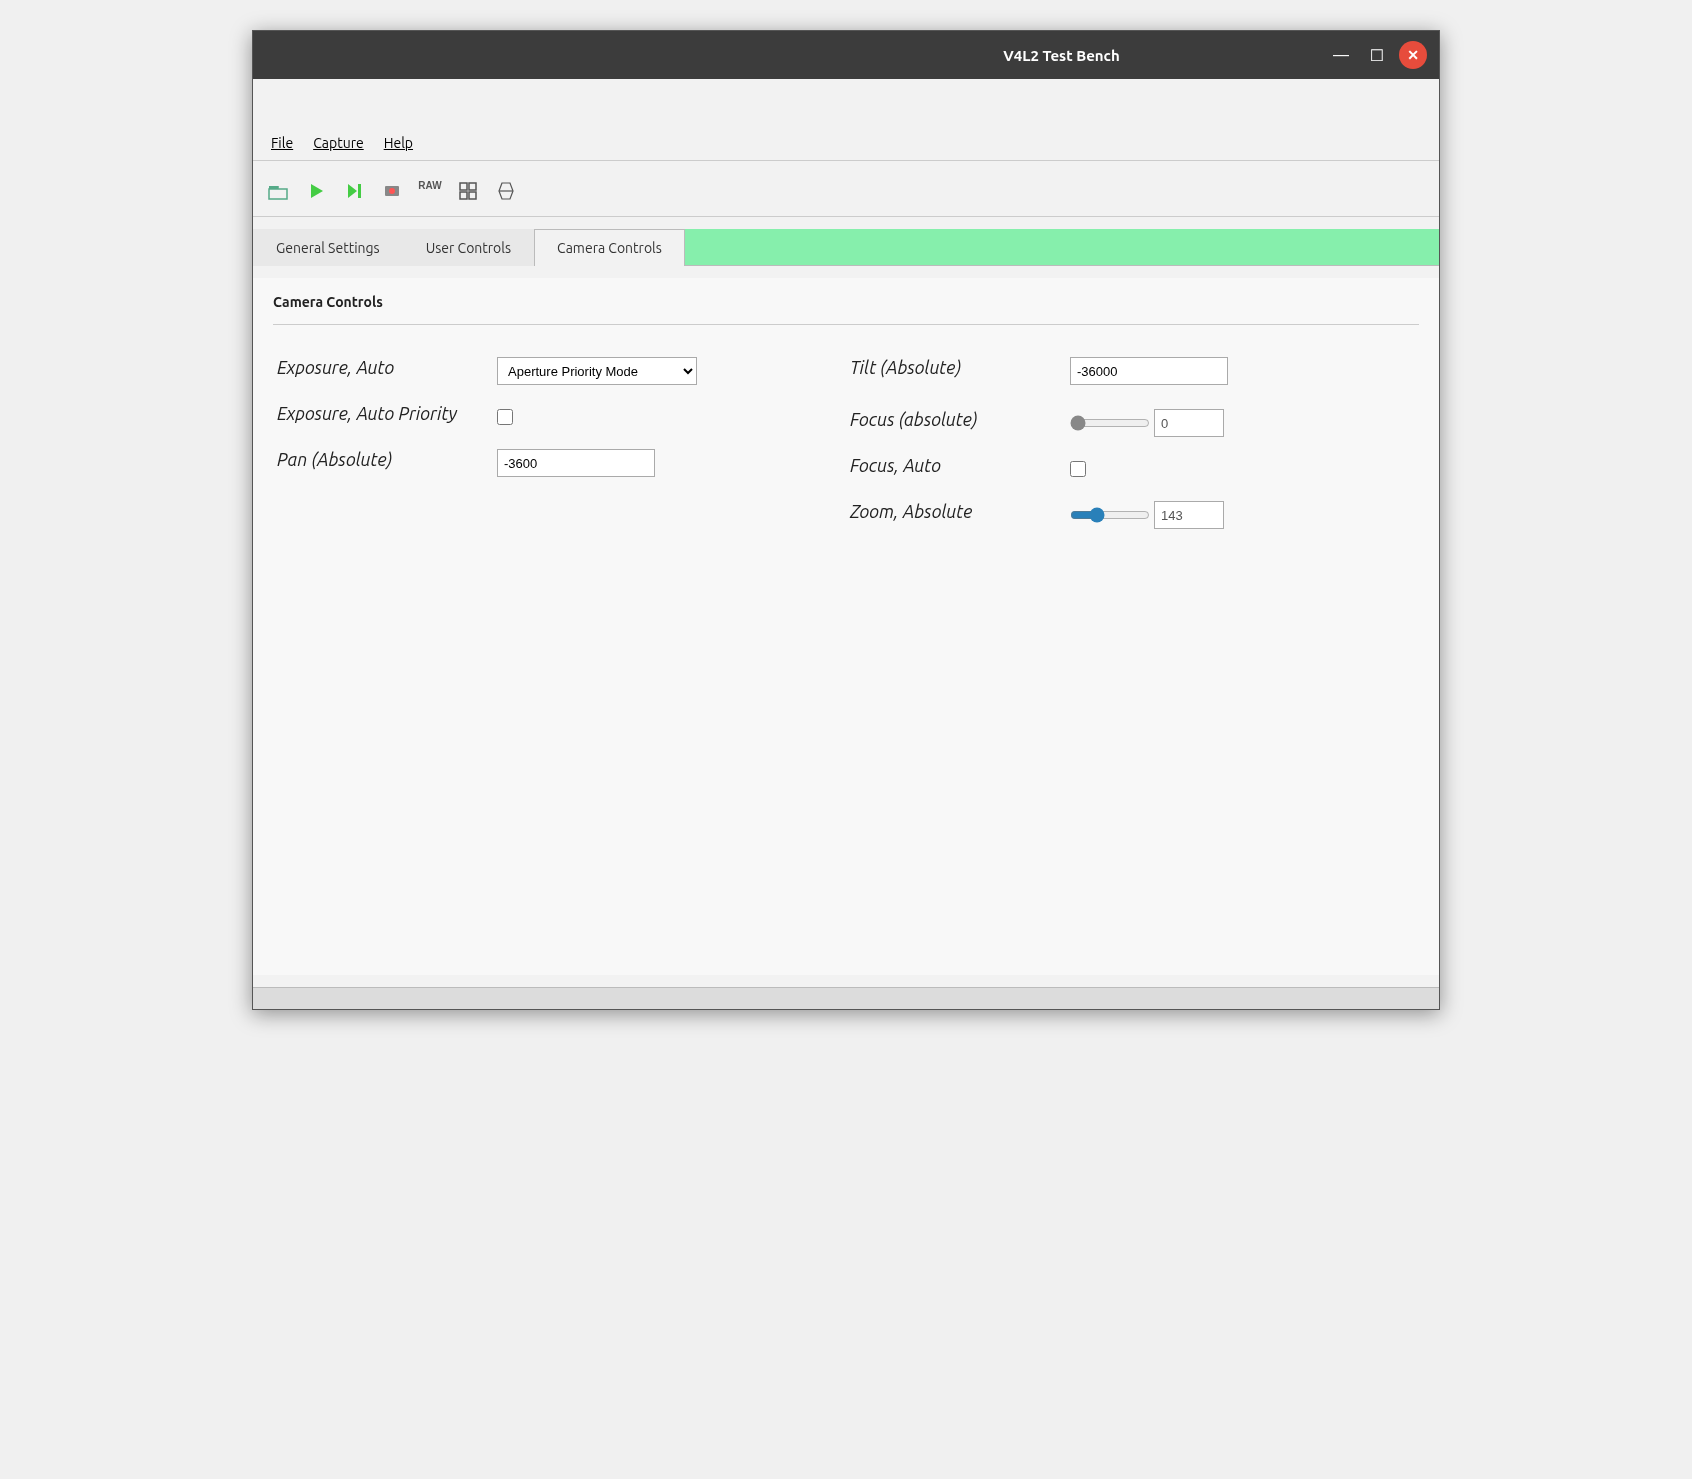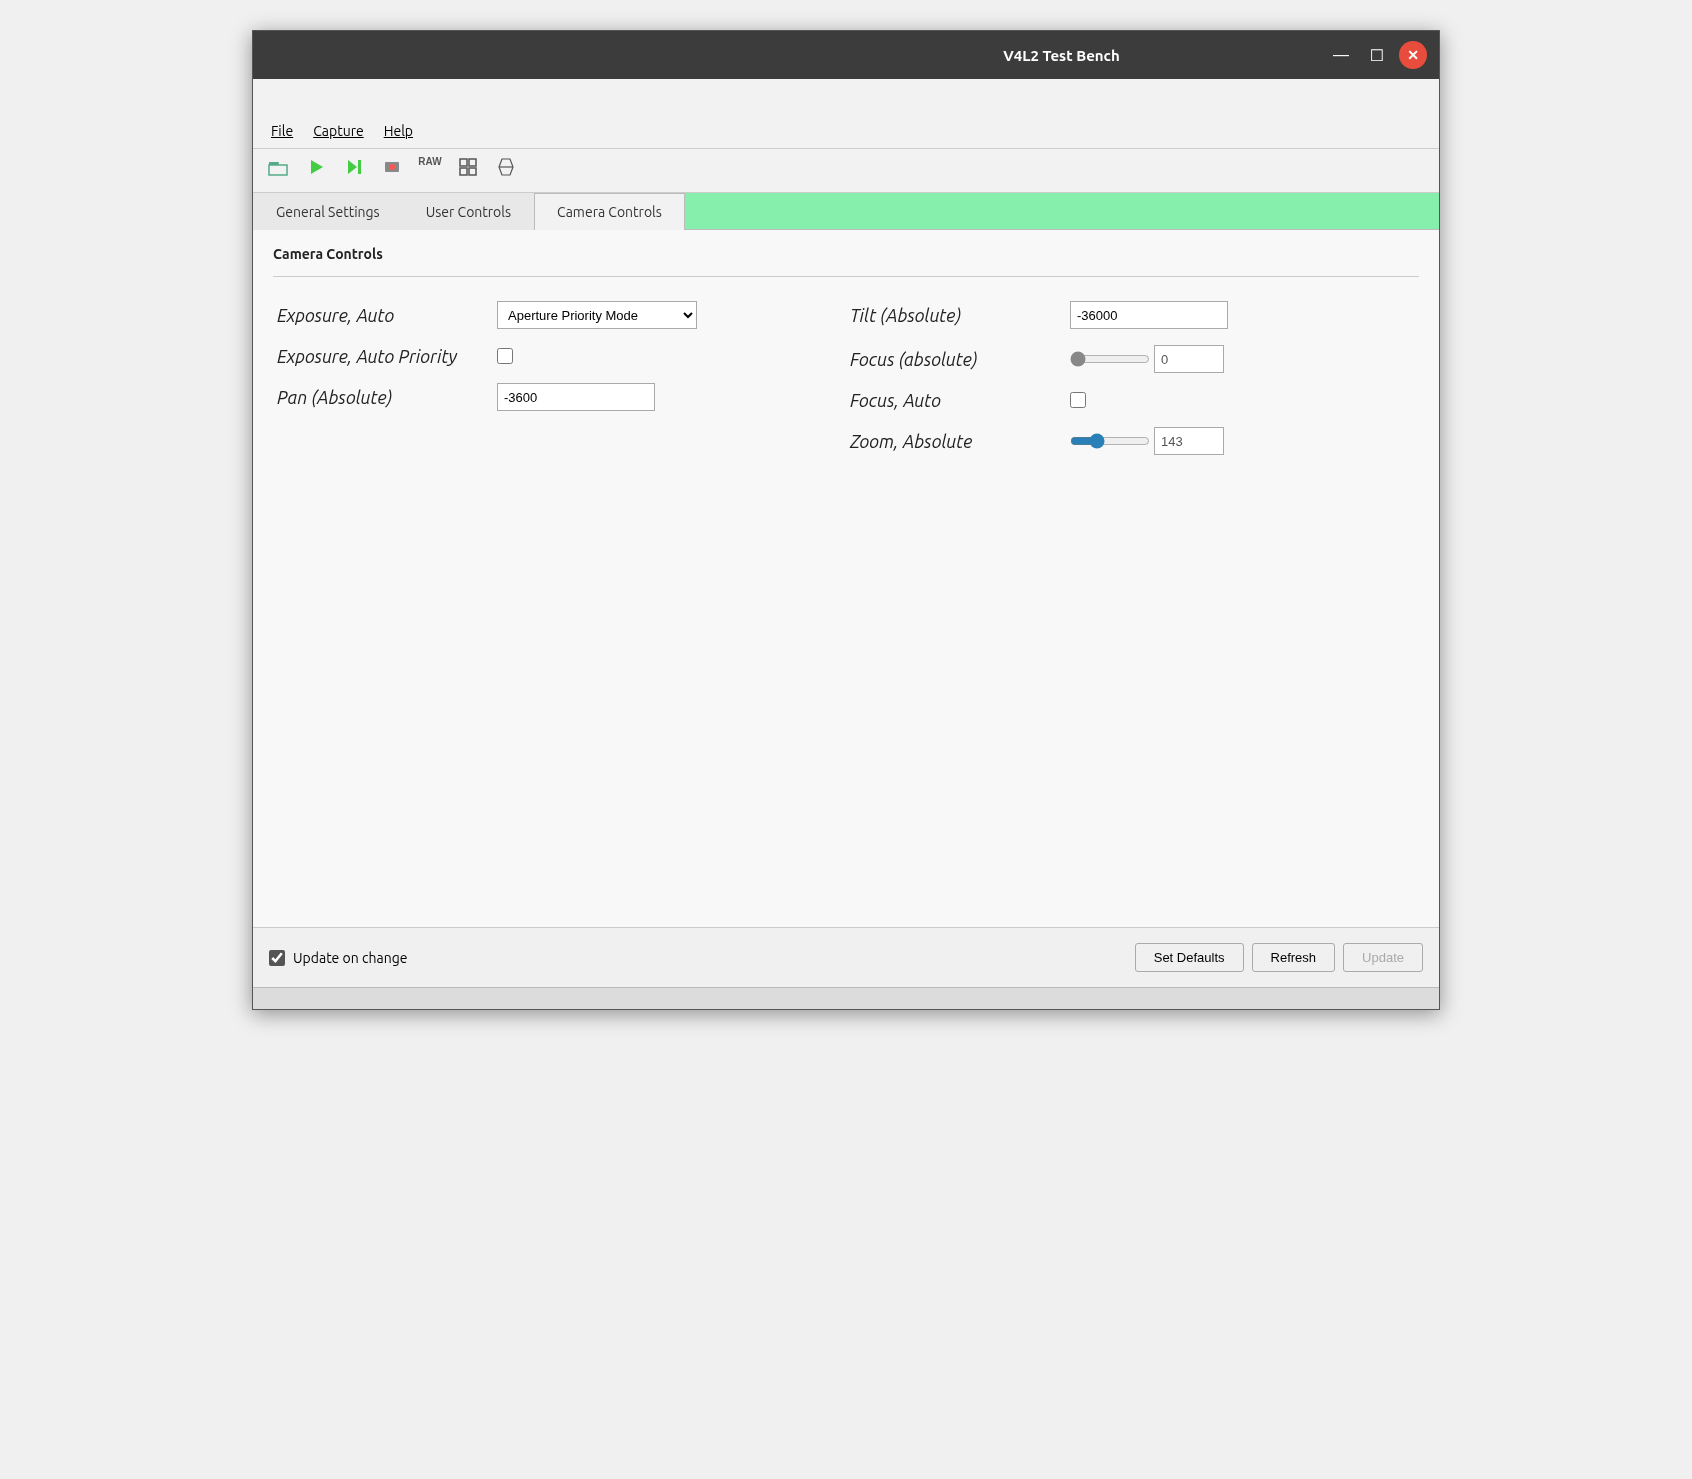--- a/index.html
+++ b/index.html
@@ -13,20 +13,21 @@
     }
     .window {
       width: 1188px;
       height: 980px;
       background: #f2f2f2;
       border: 1px solid #555;
       margin: 30px auto;
       display: flex;
       flex-direction: column;
       box-shadow: 0 4px 20px rgba(0,0,0,0.4);
+      gap: 12px;
     }
     
     .titlebar {
       background: #3c3c3c;
       height: 48px;
       display: flex;
       align-items: center;
       justify-content: space-between;
       padding: 0 12px;
       flex-shrink: 0;
@@ -170,20 +171,21 @@
       width: 220px;
       font-size: 18px;
       color: #222;
       flex-shrink: 0;
       font-style: italic;
     }
     .control-widget {
       display: flex;
       align-items: center;
       gap: 6px;
+      margin-top: 8px;
     }
     select.ctrl-select {
       padding: 3px 6px;
       font-size: 13px;
       border: 1px solid #aaa;
       background: white;
       cursor: pointer;
       min-width: 200px;
       height: 28px;
     }
@@ -422,27 +424,16 @@
             <input type="range" class="ctrl-slider" value="30" min="0" max="100" style="accent-color: rgb(41, 128, 185);">
             <input type="text" value="143" style="width: 70px; height: 28px; border: 1px solid rgb(170, 170, 170); padding: 6px 6px; font-size: 13px; background: white;">
           </div>
         </div>
 
       </div>
 
     </div>
   </div>
 
-  <div class="footer">
-    <div class="footer-left">
-      <input type="checkbox" class="ctrl-check" checked="" style="">
-      <label>Update on change</label>
-    </div>
-    <div class="footer-right">
-      <button class="footer-btn">Set Defaults</button>
-      <button class="footer-btn">Refresh</button>
-      <button class="footer-btn disabled" disabled="">Update</button>
-    </div>
-  </div>
 
   <div class="statusbar"></div>
 
 </div>
 
 </body></html>

